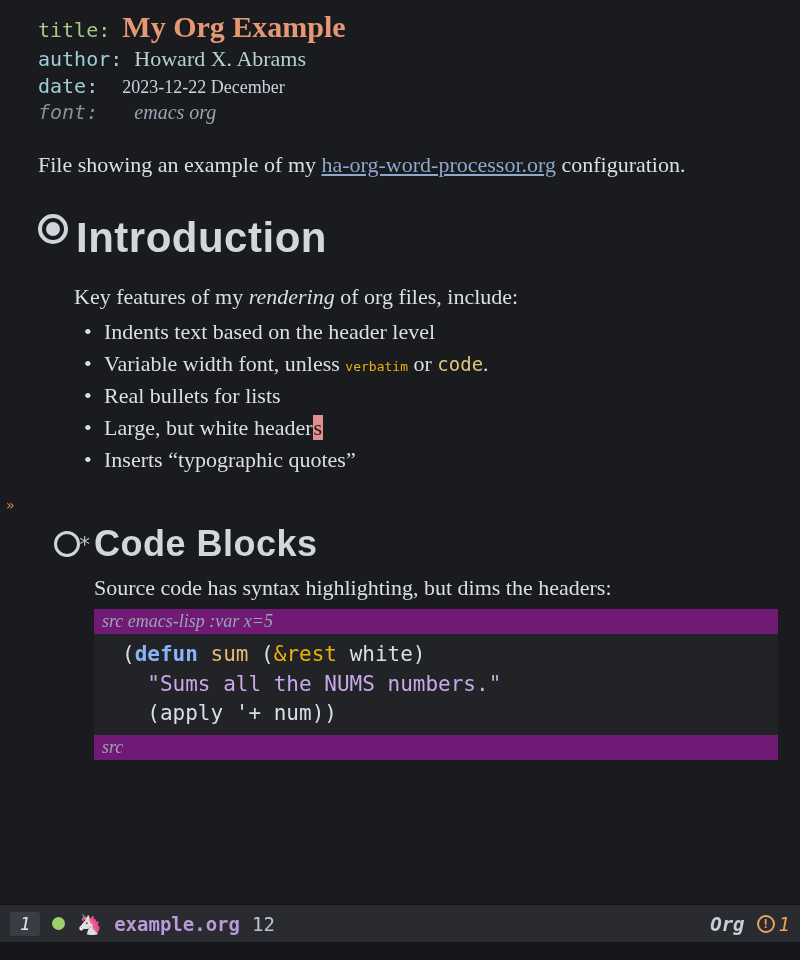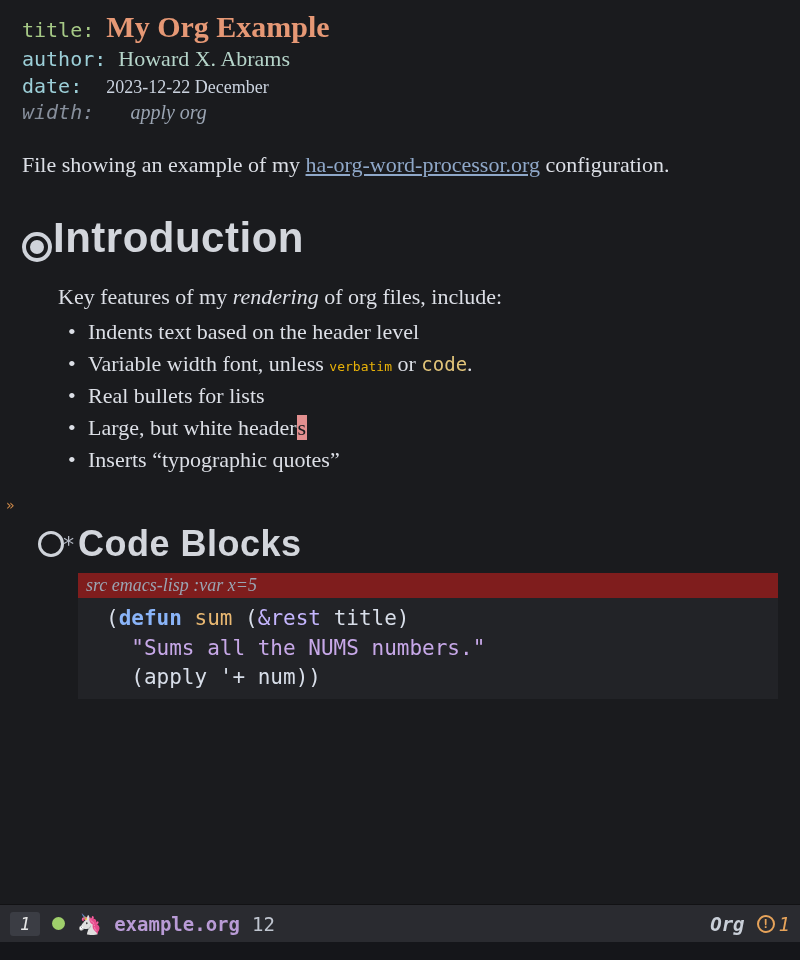--- a/index.html
+++ b/index.html
@@ -12,21 +12,21 @@
     font-size: 20px;
     overflow: hidden;
   }
   .editor {
     display: flex;
     flex-direction: column;
     height: 100%;
   }
   .buffer {
     flex: 1;
-    padding: 10px 22px 10px 22px;
+    padding: 10px 22px 10px 38px;
     position: relative;
     overflow: hidden;
   }
   .meta-line {
     font-family: ui-monospace, Menlo, Consolas, monospace;
     font-size: 20px;
     margin-bottom: 2px;
   }
   .meta-key { color: #9ccfd8; }
   .meta-key.olive { color: #a6c986; }
@@ -64,22 +64,22 @@
   }
   a.orglink {
     color: #8fa8c9;
     text-decoration: underline;
   }
   .section {
     margin-top: 36px;
   }
   .heading-row {
     display: flex;
-    align-items: flex-end;
-    gap: 1px;
+    align-items: flex-start;
+    gap: 8px;
   }
   .heading-bullet {
     width: 30px; height: 30px;
     border: 4px solid #cfd3da;
     border-radius: 50%;
     display: inline-flex;
     align-items: center; justify-content: center;
     flex-shrink: 0;
   }
   .heading-bullet.filled::after {
@@ -146,40 +146,40 @@
     left: 6px;
     color: #d18b4a;
     font-size: 14px;
     font-family: ui-monospace, monospace;
   }
   .src-area {
     margin-left: 56px;
     margin-top: 8px;
   }
   .src-meta {
-    background: #7f1d1d;
+    background: #701a75;
     color: #9aa4b2;
     font-style: italic;
     font-size: 18px;
     padding: 2px 8px;
     font-family: Georgia, serif;
   }
   .src-block {
     background: #222327;
     padding: 6px 20px 6px 28px;
     font-family: ui-monospace, Menlo, monospace;
     font-size: 21px;
     line-height: 1.4;
     white-space: pre;
     color: #d8dee9;
   }
   .paren { color: #d8dee9; }
   .kw-defun { color: #8ab4f8; font-weight: 600; }
   .fn-name { color: #e9b872; }
-  .arg-amp { color: #c4b5fd; }
+  .arg-amp { color: #eab308; }
   .docstr { color: #c7a8e8; }
   .sym { color: #d8dee9; }
   .modeline {
     height: 38px;
     background: #2a2b30;
     border-top: 1px solid #121214;
     display: flex;
     align-items: center;
     font-family: ui-monospace, Menlo, monospace;
     font-size: 19px;
@@ -240,22 +240,22 @@
     </div>
     <div class="meta-line">
       <span class="meta-key">author</span><span class="meta-colon">:</span>
       <span class="meta-author-val">Howard X. Abrams</span>
     </div>
     <div class="meta-line">
       <span class="meta-key">date</span><span class="meta-colon">:</span>&nbsp;
       <span class="meta-date-val">2023-12-22 December</span>
     </div>
     <div class="meta-line">
-      <span class="meta-tags-key">width:</span>&nbsp;&nbsp;
-      <span class="meta-tags-val">apply org</span>
+      <span class="meta-tags-key">font:</span>&nbsp;&nbsp;
+      <span class="meta-tags-val">emacs org</span>
     </div>
 
     <p class="para">
       <span>File showing an example of my </span><a href="#" class="orglink">ha-org-word-processor.org</a><span> configuration.</span>
     </p>
 
     <div class="section">
       <div class="heading-row">
         <span class="heading-bullet filled"></span>
         <span class="heading-text">Introduction</span>
@@ -282,26 +282,28 @@
       </div>
     </div>
 
     <div class="section" style="margin-top:48px;">
       <div class="section2-row">
         <span class="star-prefix">*</span>
         <span class="heading-bullet" style="width:26px;height:26px;border-width:3px;"></span>
         <span class="heading-text h2">Code Blocks</span>
       </div>
 
+      <p style="margin-left:56px; margin-top:10px; font-size:22px; color:#dcdfe6;">Source code has syntax highlighting, but dims the headers:</p>
 
       <div class="src-area">
         <div class="src-meta">src emacs-lisp :var x=5</div>
-        <div class="src-block"><span class="paren">(</span><span class="kw-defun">defun</span><span> </span><span class="fn-name">sum</span><span class="paren"> (</span><span class="arg-amp">&amp;rest</span><span class="sym"> title)</span>
+        <div class="src-block"><span class="paren">(</span><span class="kw-defun">defun</span><span> </span><span class="fn-name">sum</span><span class="paren"> (</span><span class="arg-amp">&amp;rest</span><span class="sym"> white)</span>
 <span class="docstr">  "Sums all the NUMS numbers."</span>
 <span class="sym">  (apply '+ num))</span></div>
+        <div class="src-meta">src</div>
       </div>
     </div>
 
   </div>
 
   <div class="modeline">
     <span class="ml-winnum">1</span>
     <span class="ml-dot"></span>
     <span class="ml-unicorn">🦄</span>
     <span class="ml-file">example.org</span>

